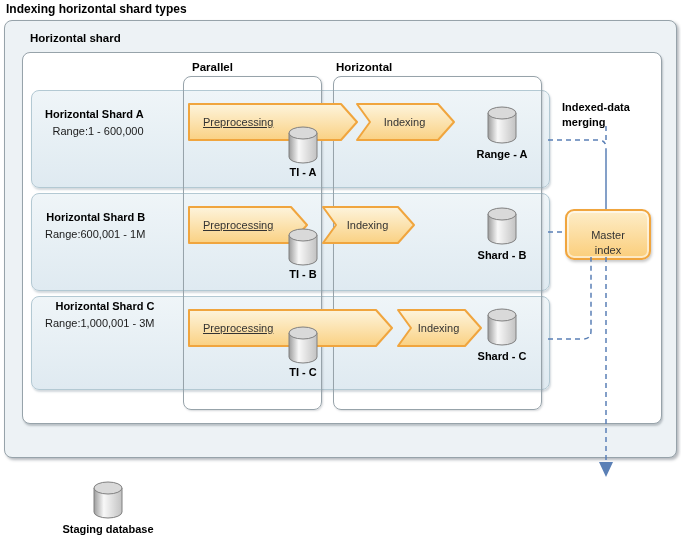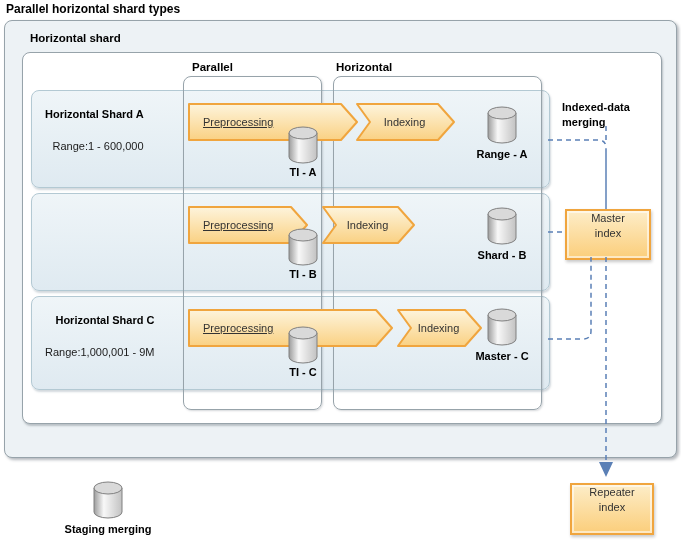--- a/index.html
+++ b/index.html
@@ -20,37 +20,37 @@
 
   .col-label{font-size:11.5px;font-weight:bold;}
   .col-box{border:1px solid #97a3aa;border-radius:8px;background:transparent;
            box-shadow:1px 1px 2px rgba(90,100,110,.25);z-index:5;}
 
   .shard-row{left:31px;width:517px;border:1px solid #b3c9d3;border-radius:8px;
              background:linear-gradient(#eff5f8,#dfeaf1);
              box-shadow:1px 2px 2px rgba(110,130,145,.3);z-index:3;}
   .row-text{z-index:6;text-align:right;}
   .row-name{font-size:11px;font-weight:bold;color:#000;}
-  .row-range{font-size:11px;color:#1a1a1a;margin-top:20px;}
+  .row-range{font-size:11px;color:#1a1a1a;margin-top:5px;}
 
   .arrow{height:38px;z-index:7;}
   .arrow svg{position:absolute;left:0;top:0;overflow:visible;}
   .arrow-label{position:absolute;inset:0;display:flex;align-items:center;
                font-size:11px;color:#333;}
   .arrow-label.start{justify-content:flex-start;padding-left:15px;text-decoration:underline;}
   .arrow-label.center{justify-content:center;padding-left:12px;padding-right:14px;}
 
   .cyl{z-index:8;}
   .cyl-label{font-size:11px;font-weight:bold;text-align:center;z-index:8;}
 
   .merge-note{left:562px;top:100px;width:82px;font-size:11px;font-weight:bold;
               line-height:1.4;z-index:9;}
 
   .flow-node{background:linear-gradient(#fdedc8,#fbce7b);border:2px solid #f0a53e;
-             border-radius:0;display:flex;align-items:flex-start;justify-content:center;
+             border-radius:9px;display:flex;align-items:flex-end;justify-content:center;
              text-align:center;font-size:11px;color:#333;line-height:1.35;
              box-shadow:1px 2px 3px rgba(0,0,0,.22), inset 0 0 0 2px rgba(255,255,255,.55);
              z-index:9;}
   .flow-node span{display:block;width:60px;}
 
   .connectors{left:0;top:0;z-index:10;pointer-events:none;}
 </style>
 </head>
 <body>
 
@@ -63,43 +63,47 @@
           <stop offset="1" stop-color="#fad183"></stop>
       </linearGradient>
       <linearGradient id="gCyl" x1="0" y1="0" x2="1" y2="0">
         <stop offset="0" stop-color="#9c9c9c"></stop>
           <stop offset="0.35" stop-color="#f8f8f8"></stop>
         <stop offset="1" stop-color="#c2c2c2"></stop>
       </linearGradient>
     </defs>
   </svg>
 
-  <div class="abs diagram-title">Parallel horizontal shard types</div>
+  <div class="abs diagram-title">Indexing horizontal shard types</div>
 
   <div class="abs outer-box"></div>
   <div class="abs outer-label">Horizontal shard</div>
 
   <div class="abs inner-box"></div>
 
   <div class="abs col-label" style="left:192px;top:61px">Parallel</div>
   <div class="abs col-label" style="left:336px;top:61px">Horizontal</div>
   <div class="abs col-box" style="left:183px;top:76px;width:137px;height:332px"></div>
   <div class="abs col-box" style="left:333px;top:76px;width:207px;height:332px"></div>
 
   <div class="abs shard-row" style="top:90px;height:96px"></div>
   <div class="abs shard-row" style="top:193px;height:96px"></div>
   <div class="abs shard-row" style="top:296px;height:92px"></div>
 
   <div class="abs row-text" style="left:45px;top:108px">
     <div class="row-name">Horizontal Shard A</div>
     <div class="row-range">Range:1 - 600,000</div>
   </div>
-  <div class="abs row-text" style="left:45px;top:314px">
+  <div class="abs row-text" style="left:45px;top:211px">
+    <div class="row-name">Horizontal Shard B</div>
+    <div class="row-range">Range:600,001 - 1M</div>
+  </div>
+  <div class="abs row-text" style="left:45px;top:300px">
     <div class="row-name">Horizontal Shard C</div>
-    <div class="row-range">Range:1,000,001 - 9M</div>
+    <div class="row-range">Range:1,000,001 - 3M</div>
   </div>
 
   <div class="abs arrow" style="left:188px;top:103px;width:170px">
     <svg width="170" height="38">
         <polygon points="1,1 153,1 169,19 153,37 1,37" fill="url(#gArrow)" stroke="#f0a53e" stroke-width="2" stroke-linejoin="round"></polygon>
       </svg>
     <div class="arrow-label start">Preprocessing</div>
   </div>
   <div class="abs arrow" style="left:356px;top:103px;width:99px">
     <svg width="99" height="38">
@@ -161,42 +165,39 @@
   <svg class="abs cyl" style="left:487px;top:207px" width="30" height="38">
       <path d="M1 7 V31 A14 6 0 0 0 29 31 V7 Z" fill="url(#gCyl)" stroke="#808080"></path>
       <ellipse cx="15" cy="7" rx="14" ry="6" fill="#d9d9d9" stroke="#808080"></ellipse>
     </svg>
   <div class="abs cyl-label" style="left:457px;top:249px;width:90px">Shard - B</div>
 
   <svg class="abs cyl" style="left:487px;top:308px" width="30" height="38">
       <path d="M1 7 V31 A14 6 0 0 0 29 31 V7 Z" fill="url(#gCyl)" stroke="#808080"></path>
       <ellipse cx="15" cy="7" rx="14" ry="6" fill="#d9d9d9" stroke="#808080"></ellipse>
     </svg>
-  <div class="abs cyl-label" style="left:457px;top:350px;width:90px">Master - C</div>
+  <div class="abs cyl-label" style="left:457px;top:350px;width:90px">Shard - C</div>
 
   <div class="abs merge-note">Indexed-data merging</div>
 
   <svg class="abs connectors" width="681" height="540">
     <g fill="none" stroke="#5b80b6" stroke-width="1.5">
       <path d="M606 126 V140" stroke-dasharray="5 4"></path>
       <path d="M548 140 H598 Q606 140 606 148 V152" stroke-dasharray="5 4"></path>
       <path d="M606 152 V209"></path>
       <path d="M548 232 H564" stroke-dasharray="5 4"></path>
       <path d="M548 339 H583 Q591 339 591 331 V257" stroke-dasharray="5 4"></path>
       <path d="M606 257 V462" stroke-dasharray="5 4"></path>
     </g>
     <polygon points="599,462 613,462 606,477" fill="#5b80b6"></polygon>
   </svg>
 
   <div class="abs flow-node" style="left:565px;top:209px;width:82px;height:47px">
     <span>Master index</span>
   </div>
-  <div class="abs flow-node" style="left:570px;top:483px;width:80px;height:48px">
-    <span>Repeater index</span>
-  </div>
 
   <svg class="abs cyl" style="left:93px;top:481px" width="30" height="38">
       <path d="M1 7 V31 A14 6 0 0 0 29 31 V7 Z" fill="url(#gCyl)" stroke="#808080"></path>
       <ellipse cx="15" cy="7" rx="14" ry="6" fill="#d9d9d9" stroke="#808080"></ellipse>
     </svg>
-  <div class="abs cyl-label" style="left:43px;top:523px;width:130px">Staging merging</div>
+  <div class="abs cyl-label" style="left:43px;top:523px;width:130px">Staging database</div>
 
 </div>
 
 </body></html>

